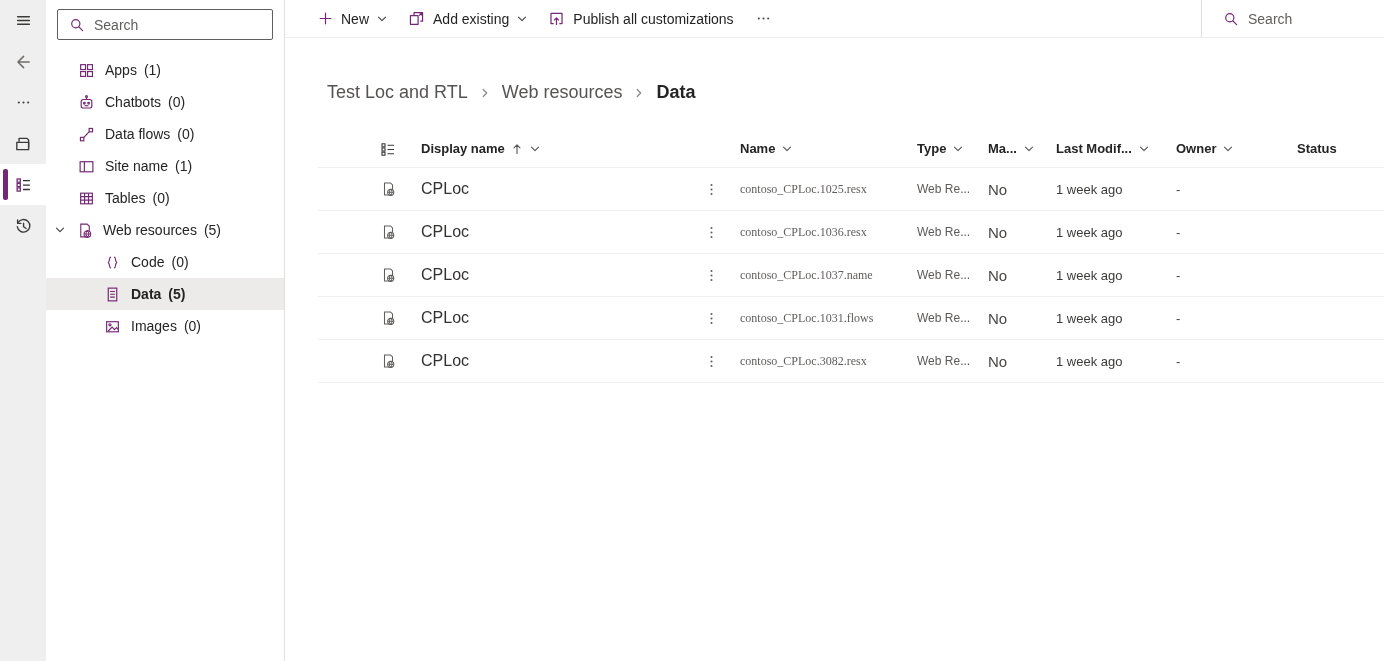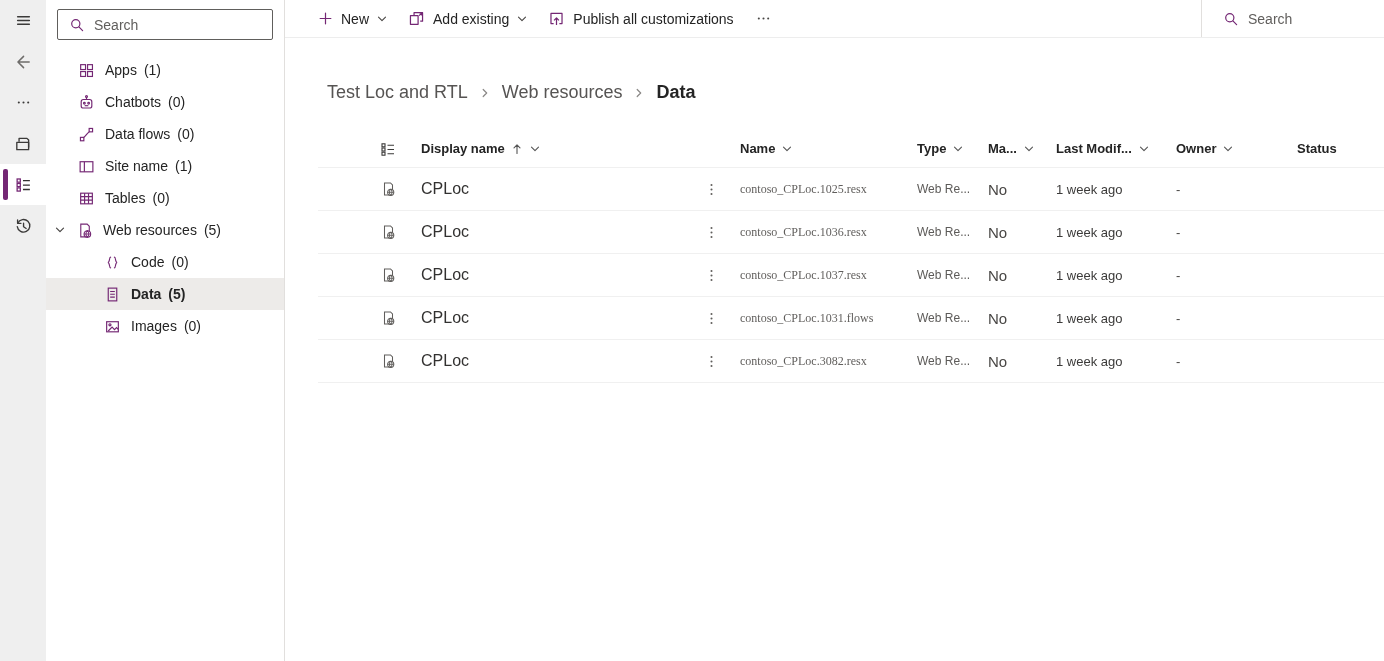--- a/index.html
+++ b/index.html
@@ -468,21 +468,21 @@
               <svg class="ic" width="16" height="16" viewBox="0 0 16 16" fill="none" stroke="currentColor" stroke-width="1.05">
                 <use href="#i-webres"></use>
               </svg>
             </div>
           <div class="dname">CPLoc</div>
           <div class="menu-cell">
               <svg class="ic" width="15" height="15" viewBox="0 0 16 16" fill="currentColor" stroke="none">
                 <use href="#i-morev"></use>
               </svg>
             </div>
-          <div class="nm">contoso_CPLoc.1037.resx</div>
+          <div class="nm">contoso_CPLoc.1037.name</div>
           <div class="tp">Web Re...</div>
           <div class="mg">No</div>
           <div class="lm">1 week ago</div>
           <div class="ow">-</div>
           <div class="st"></div>
         </div>
 
         <div class="g-row g-body">
           <div class="cell-icon">
               <svg class="ic" width="16" height="16" viewBox="0 0 16 16" fill="none" stroke="currentColor" stroke-width="1.05">

